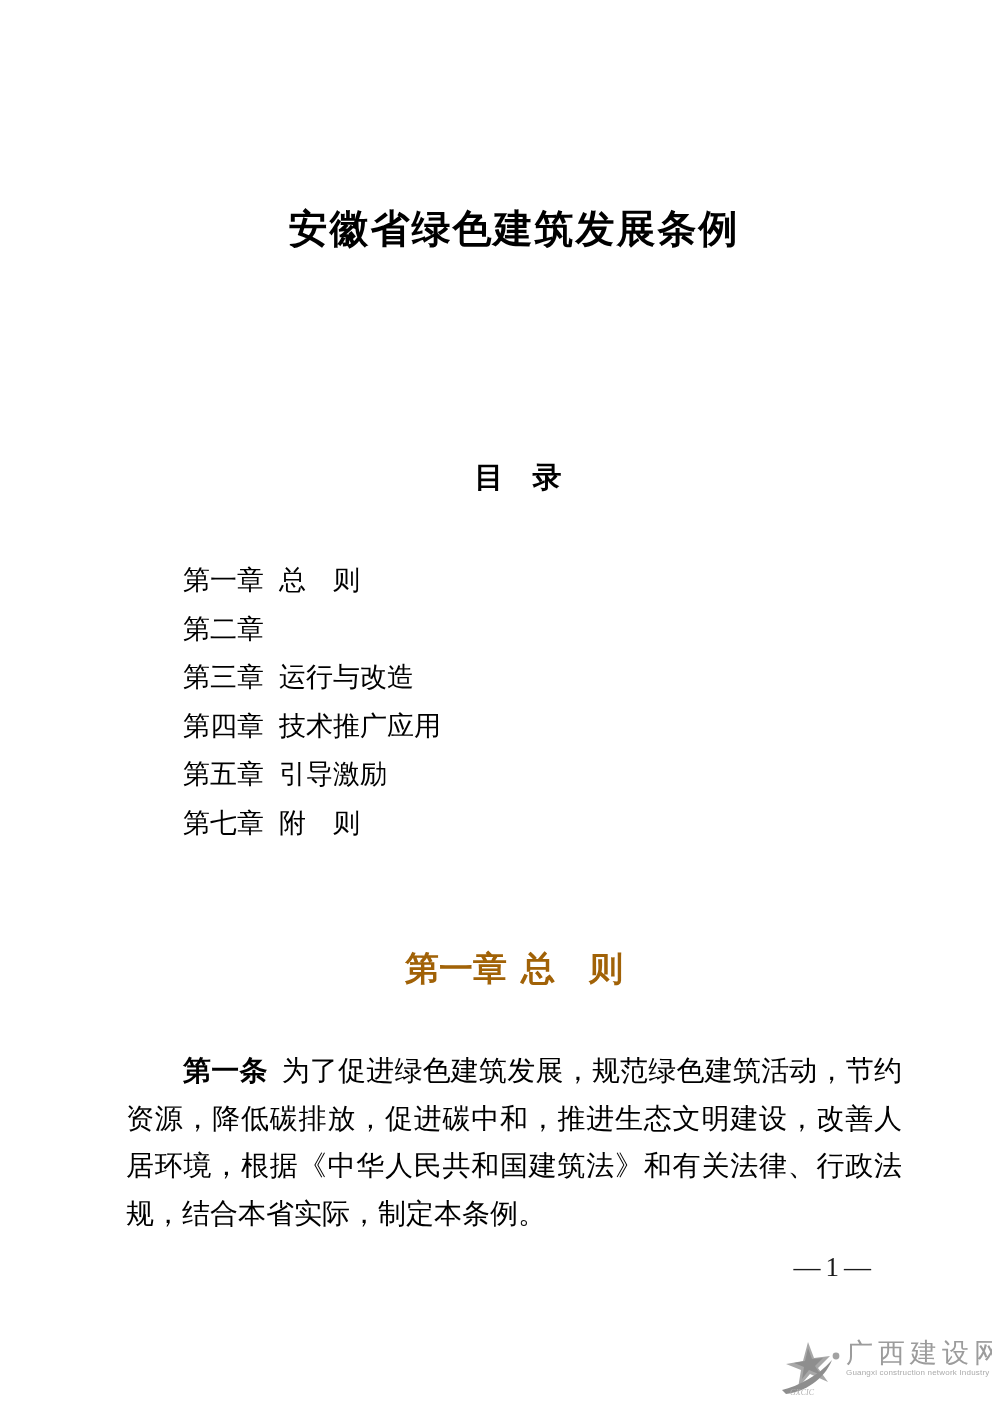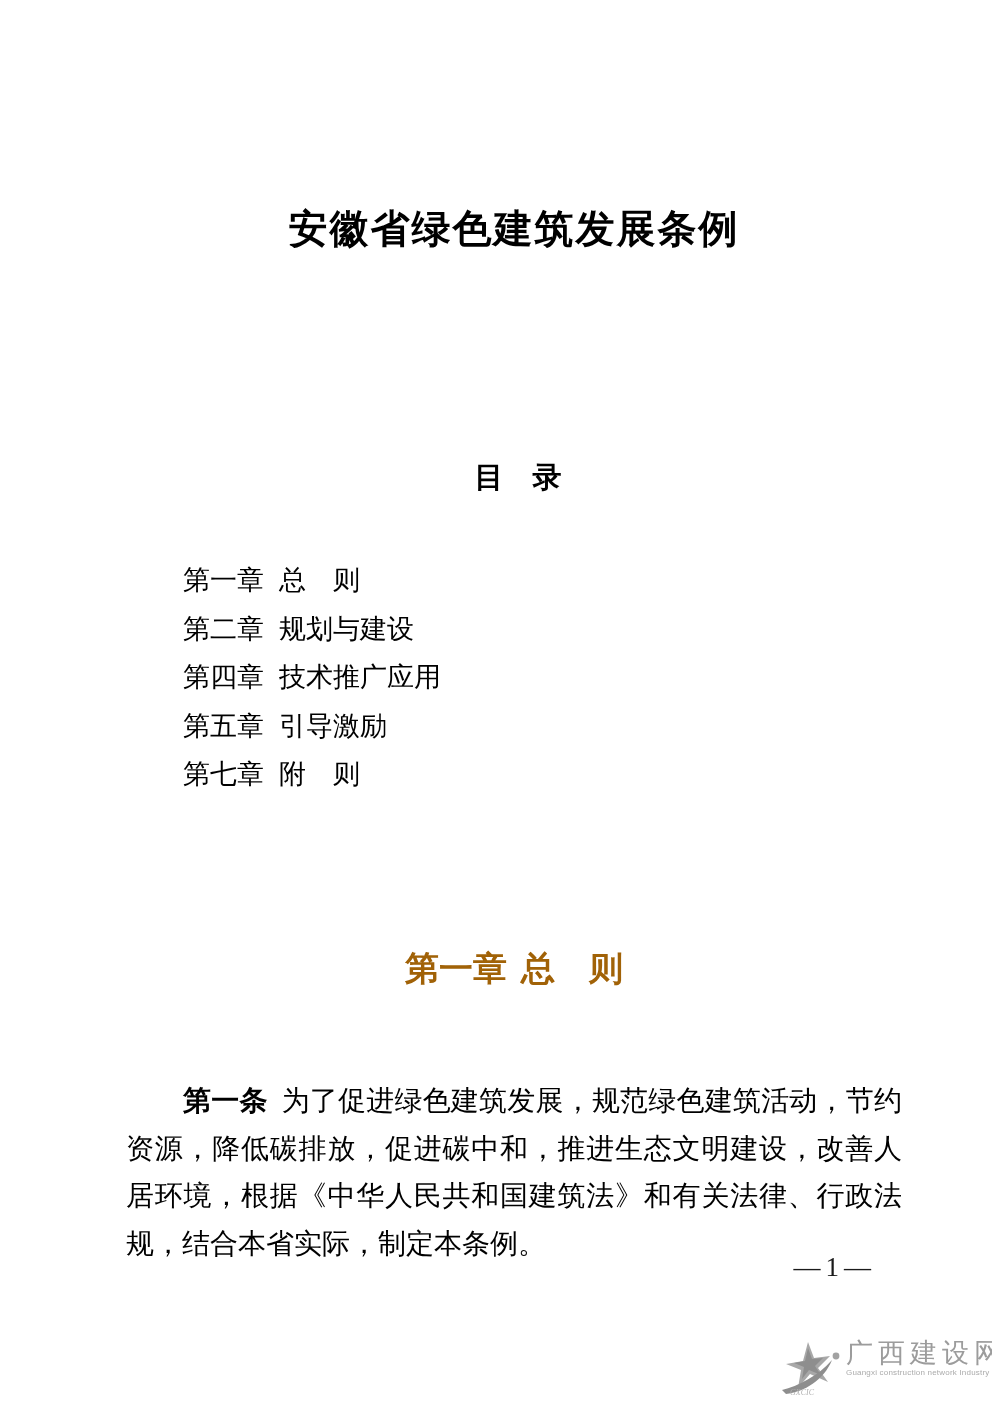--- a/index.html
+++ b/index.html
@@ -79,21 +79,21 @@
     font-size: 34px;
     line-height: 36px;
     font-weight: bold;
     color: #a16207;
   }
   .chapter-heading .ch-num { margin-right: 14px; }
 
   .body-para {
     position: absolute;
     left: 126px;
-    top: 1077px;
+    top: 1047px;
     width: 776px;
     margin: 0;
     font-family: "Liberation Serif", "DejaVu Serif", serif;
     font-size: 28px;
     line-height: 47.5px;
     text-align: justify;
     text-indent: 57px;
     color: #000000;
   }
   .article-label {
@@ -151,21 +151,24 @@
 
   <h2 class="toc-heading">目　录</h2>
 
   <div class="toc-list">
     <div class="toc-row">
       <span class="toc-chapter">第一章</span>
       <span class="toc-title">总　则</span>
     </div>
     <div class="toc-row">
       <span class="toc-chapter">第二章</span>
-      <span class="toc-title">规划与建设</span>
+    </div>
+    <div class="toc-row">
+      <span class="toc-chapter">第三章</span>
+      <span class="toc-title">运行与改造</span>
     </div>
     <div class="toc-row">
       <span class="toc-chapter">第四章</span>
       <span class="toc-title">技术推广应用</span>
     </div>
     <div class="toc-row">
       <span class="toc-chapter">第五章</span>
       <span class="toc-title">引导激励</span>
     </div>
     <div class="toc-row">

